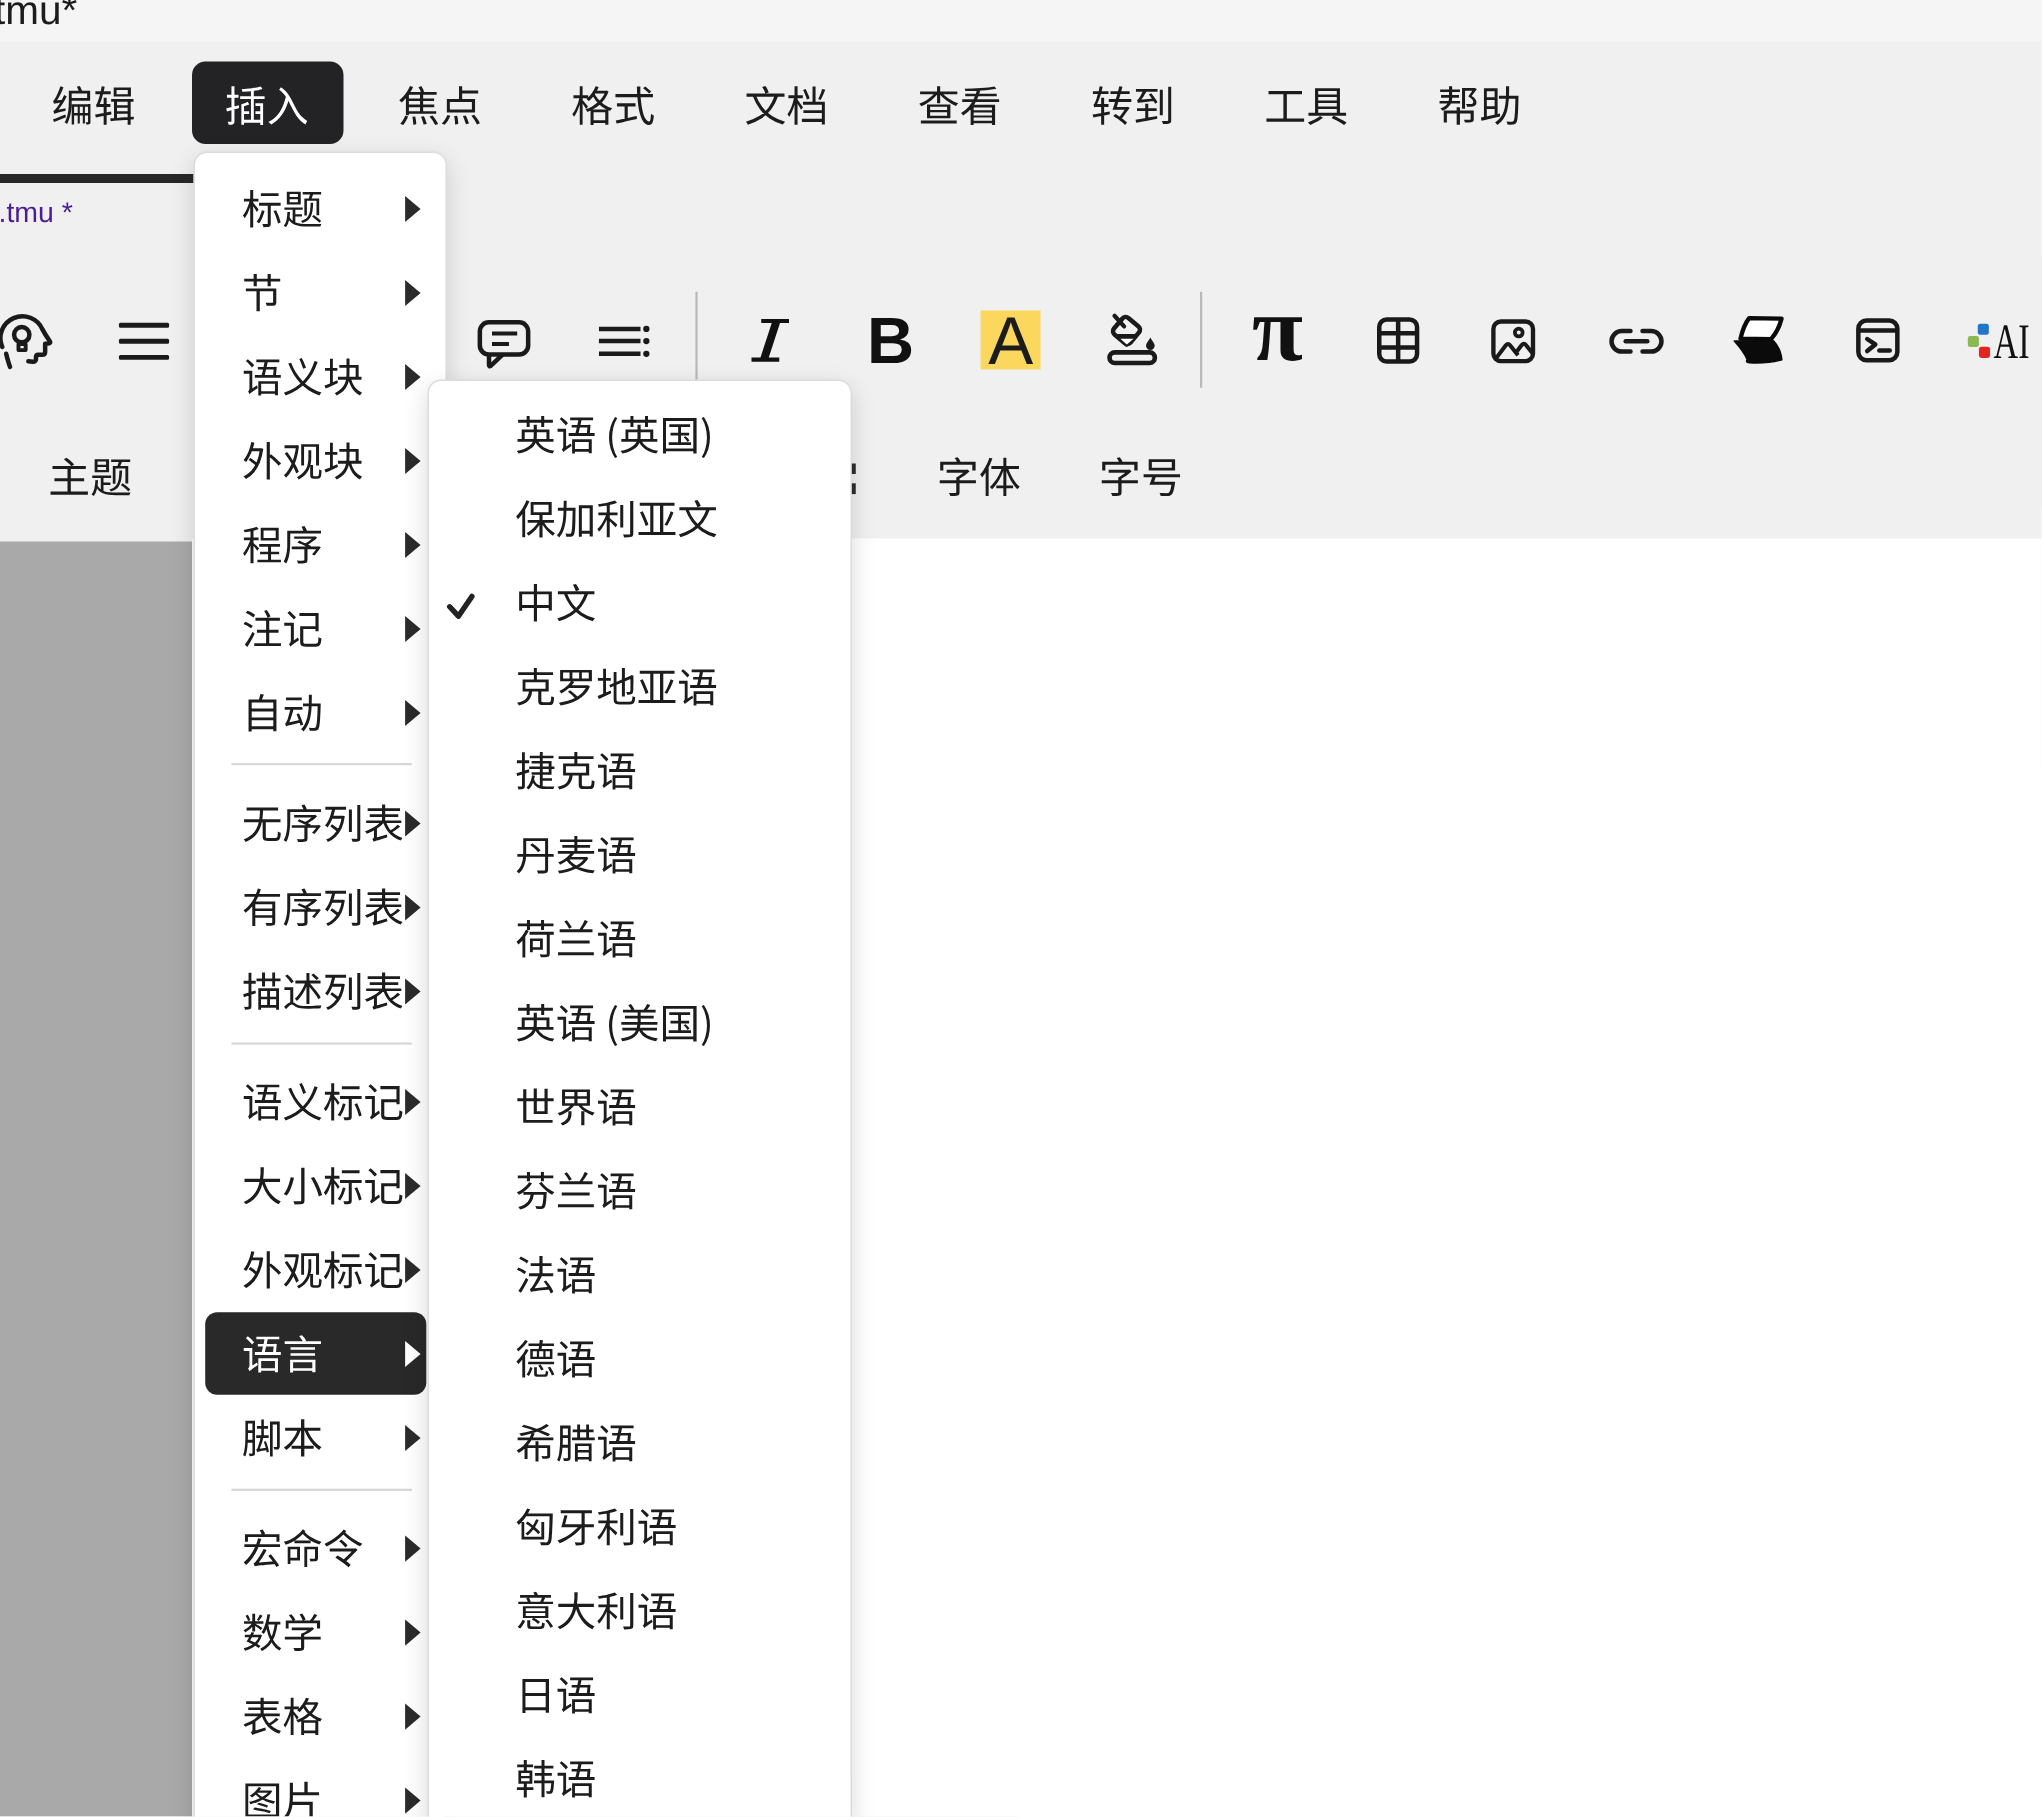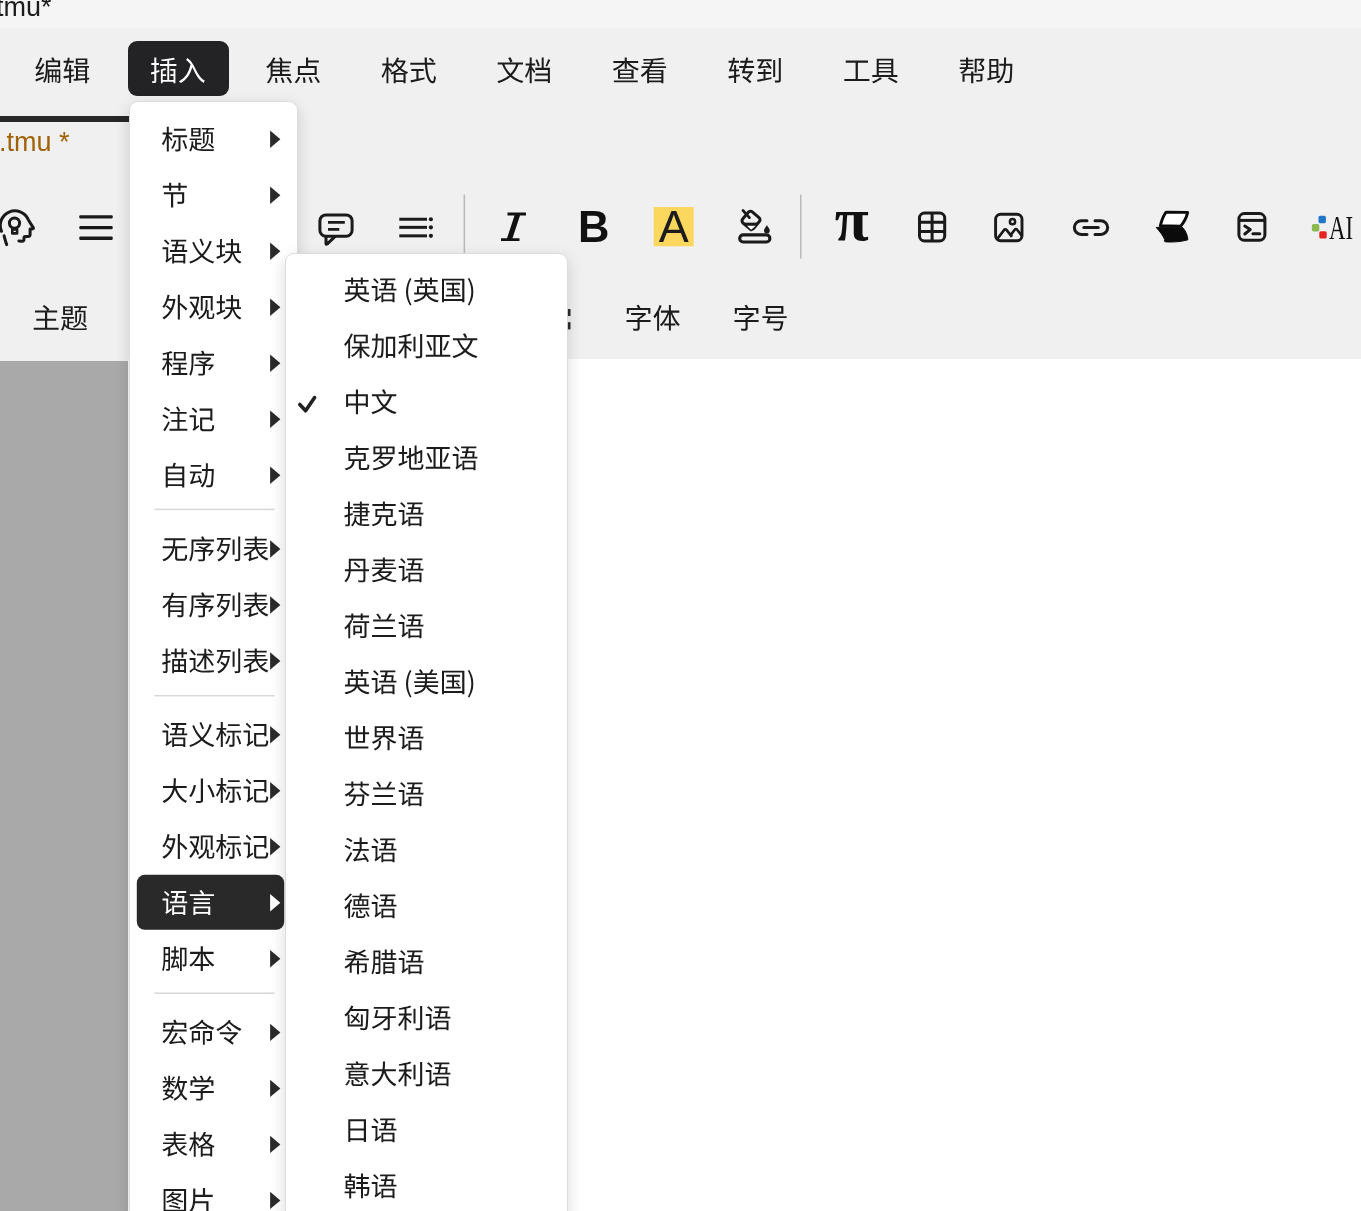--- a/index.html
+++ b/index.html
@@ -5,21 +5,21 @@
   html,body { width:1361px; height:1211px; overflow:hidden; }
   body { position:relative; background:#f0f0f1; font-family:"Liberation Sans", sans-serif; }
   .abs { position:absolute; }
   svg.layer { position:absolute; left:0; top:0; pointer-events:none; }
 </style></head>
 <body>
   <div class="abs" style="left:0;top:0;width:1361px;height:28px;background:#f5f5f6;"></div>
   <div class="abs" style="left:-4px;top:-6px;font-size:27px;line-height:27px;color:#1c1c1c;">tmu*</div>
   <div class="abs" style="left:128.2px;top:41.2px;width:101.1px;height:54.5px;background:#232325;border-radius:9px;"></div>
   <div class="abs" style="left:0;top:116px;width:128.5px;height:6px;background:#282828;"></div>
-  <div class="abs" style="left:-1px;top:129px;font-size:27px;line-height:27px;color:#a16207;text-align:right;">.tmu&nbsp;*</div>
+  <div class="abs" style="left:-1px;top:129px;font-size:19px;line-height:27px;color:#4c1d95;text-align:right;">.tmu&nbsp;*</div>
   <div class="abs" style="left:0;top:361px;width:127.5px;height:850px;background:#a9a9a9;"></div>
   <div class="abs" style="left:127.5px;top:359px;width:1233.5px;height:852px;background:#ffffff;"></div>
   <svg class="layer" width="1361" height="1211" viewBox="0 0 1361 1211">
 <path d="M36.2 75.9Q36.1 75.7 36.0 75.4Q35.9 75.0 35.8 74.6Q35.7 74.3 35.6 74.0Q36.0 73.9 36.5 73.4Q36.9 72.9 37.5 72.2Q37.9 71.8 38.5 70.9Q39.1 70.0 39.8 68.8Q40.6 67.6 41.4 66.1Q42.1 64.7 42.8 63.3L44.5 64.3Q43.5 66.2 42.4 68.1Q41.2 70.0 40.0 71.7Q38.8 73.4 37.6 74.8V74.9Q37.6 74.9 37.4 75.0Q37.2 75.1 36.9 75.2Q36.6 75.4 36.4 75.6Q36.2 75.7 36.2 75.9ZM36.2 75.9 36.1 74.2 37.0 73.5 43.7 72.1Q43.6 72.5 43.7 73.0Q43.7 73.5 43.8 73.9Q41.5 74.4 40.1 74.7Q38.6 75.1 37.9 75.3Q37.1 75.5 36.8 75.7Q36.4 75.8 36.2 75.9ZM36.0 69.2Q36.0 69.0 35.8 68.6Q35.7 68.2 35.6 67.9Q35.5 67.5 35.4 67.3Q35.7 67.1 36.1 66.7Q36.4 66.2 36.8 65.5Q37.1 65.1 37.5 64.3Q37.9 63.5 38.4 62.4Q38.9 61.3 39.4 60.0Q39.9 58.7 40.3 57.5L42.3 58.2Q41.7 60.0 40.8 61.8Q40.0 63.5 39.1 65.1Q38.2 66.7 37.2 68.0V68.1Q37.2 68.1 37.1 68.2Q36.9 68.3 36.6 68.5Q36.4 68.7 36.2 68.8Q36.0 69.0 36.0 69.2ZM36.0 69.2 36.0 67.6 37.0 67.0 41.8 66.5Q41.7 66.9 41.7 67.4Q41.6 67.9 41.6 68.2Q40.0 68.4 39.0 68.6Q37.9 68.7 37.4 68.8Q36.8 68.9 36.5 69.0Q36.2 69.1 36.0 69.2ZM35.4 79.5Q37.0 79.0 39.1 78.1Q41.3 77.3 43.6 76.4L44.0 78.1Q41.9 79.0 39.8 79.9Q37.7 80.7 35.9 81.4ZM51.8 70.4H53.2V82.3H51.8ZM55.2 70.4H56.6V82.3H55.2ZM58.7 69.4H60.3V81.2Q60.3 81.8 60.2 82.1Q60.1 82.5 59.7 82.7Q59.4 82.9 58.8 83.0Q58.3 83.0 57.6 83.0Q57.5 82.7 57.4 82.2Q57.3 81.8 57.1 81.4Q57.6 81.5 57.9 81.5Q58.3 81.5 58.4 81.5Q58.7 81.4 58.7 81.2ZM45.9 60.5H47.8V66.6Q47.8 68.3 47.7 70.4Q47.6 72.4 47.3 74.6Q47.0 76.8 46.3 78.9Q45.7 81.0 44.7 82.8Q44.5 82.6 44.2 82.4Q43.9 82.1 43.6 81.9Q43.3 81.7 43.1 81.6Q44.0 79.9 44.6 78.0Q45.2 76.0 45.5 74.0Q45.7 72.0 45.8 70.1Q45.9 68.2 45.9 66.6ZM46.9 60.5H60.1V67.1H46.9V65.3H58.1V62.3H46.9ZM47.8 69.5H59.6V71.2H49.4V83.0H47.8ZM48.6 75.3H59.4V77.0H48.6ZM51.2 57.9 53.2 57.3Q53.7 58.1 54.1 59.1Q54.6 60.0 54.8 60.8L52.7 61.5Q52.6 60.7 52.1 59.7Q51.7 58.7 51.2 57.9Z M63.6 60.8H73.8V62.8H63.6ZM69.1 65.1H71.1V83.1H69.1ZM63.4 76.3Q64.8 76.1 66.5 75.8Q68.3 75.5 70.2 75.2Q72.2 74.8 74.1 74.4L74.3 76.3Q71.5 76.9 68.8 77.4Q66.0 77.9 63.9 78.4ZM64.6 71.7Q64.5 71.5 64.4 71.2Q64.3 70.8 64.2 70.5Q64.0 70.1 63.9 69.9Q64.3 69.8 64.6 69.1Q64.9 68.5 65.2 67.6Q65.4 67.1 65.7 66.1Q66.1 65.1 66.5 63.7Q66.8 62.2 67.2 60.6Q67.6 59.0 67.8 57.5L69.8 57.9Q69.4 60.1 68.8 62.4Q68.2 64.7 67.5 66.8Q66.7 68.8 66.0 70.5V70.6Q66.0 70.6 65.8 70.7Q65.5 70.8 65.3 71.0Q65.0 71.2 64.8 71.4Q64.6 71.6 64.6 71.7ZM64.6 71.7V70.0L65.7 69.4H73.6V71.3H66.6Q65.9 71.3 65.3 71.4Q64.7 71.5 64.6 71.7ZM85.1 66.5H87.1V83.2H85.1ZM77.7 60.0V62.8H85.2V60.0ZM75.8 58.4H87.3V64.4H75.8ZM74.1 66.0H89.0V67.8H74.1ZM76.9 70.2H85.7V71.8H76.9ZM76.9 74.2H85.8V75.8H76.9ZM76.0 66.5H78.0V79.3L76.0 79.5ZM73.5 78.9Q75.4 78.8 78.0 78.6Q80.5 78.4 83.4 78.2Q86.3 78.0 89.2 77.8L89.2 79.5Q86.4 79.8 83.6 80.0Q80.8 80.2 78.3 80.4Q75.8 80.6 73.8 80.8Z" fill="#1c1c1c"></path>
 <path d="M173.9 57.7 175.0 59.4Q173.7 59.7 172.1 60.1Q170.5 60.4 168.7 60.6Q166.9 60.8 165.1 61.0Q163.2 61.1 161.6 61.1Q161.5 60.8 161.4 60.3Q161.2 59.8 161.0 59.5Q162.7 59.4 164.5 59.2Q166.3 59.0 168.0 58.8Q169.7 58.6 171.2 58.3Q172.7 58.0 173.9 57.7ZM165.1 67.9 166.2 69.7Q165.1 70.1 163.8 70.5Q162.5 70.8 161.4 71.1Q161.3 70.8 161.2 70.3Q161.0 69.9 160.9 69.5Q161.9 69.2 163.1 68.8Q164.3 68.4 165.1 67.9ZM160.1 64.1H176.4V66.0H160.1ZM167.3 59.6H169.2V80.9H167.3ZM160.9 69.5 162.7 70.2V83.2H160.9ZM170.3 68.9H175.4V83.3H173.5V70.7H170.3ZM161.8 74.2H166.1V76.0H161.8ZM170.3 74.2H174.6V76.0H170.3ZM161.6 79.9H174.1V81.8H161.6ZM150.8 72.4Q152.4 72.0 154.6 71.4Q156.8 70.7 159.2 70.1L159.4 72.0Q157.3 72.6 155.2 73.2Q153.0 73.9 151.3 74.4ZM151.3 63.1H159.0V65.1H151.3ZM154.3 57.5H156.3V80.8Q156.3 81.6 156.1 82.0Q156.0 82.5 155.5 82.7Q155.0 83.0 154.3 83.1Q153.6 83.1 152.4 83.1Q152.4 82.7 152.2 82.2Q152.0 81.6 151.8 81.2Q152.5 81.2 153.1 81.2Q153.7 81.2 153.9 81.2Q154.3 81.2 154.3 80.8Z M186.1 59.9 187.3 58.1Q189.3 59.4 190.7 61.0Q192.1 62.6 193.1 64.4Q194.2 66.1 195.0 67.9Q195.9 69.6 196.8 71.4Q197.7 73.2 198.8 74.8Q199.9 76.5 201.3 77.9Q202.8 79.4 204.8 80.6Q204.6 80.9 204.4 81.3Q204.2 81.8 204.0 82.2Q203.8 82.6 203.8 83.0Q201.7 81.8 200.2 80.3Q198.7 78.8 197.5 77.0Q196.4 75.3 195.4 73.4Q194.4 71.6 193.5 69.7Q192.6 67.8 191.6 66.0Q190.5 64.3 189.2 62.7Q187.9 61.1 186.1 59.9ZM190.7 64.0 193.0 64.5Q192.0 68.8 190.4 72.4Q188.8 75.9 186.4 78.5Q184.1 81.2 180.9 83.0Q180.7 82.8 180.3 82.5Q180.0 82.2 179.6 81.9Q179.2 81.6 178.9 81.4Q183.8 78.9 186.6 74.5Q189.3 70.2 190.7 64.0Z" fill="#ffffff"></path>
 <path d="M273.3 57.4 275.4 58.0Q274.5 60.0 273.3 61.9Q272.0 63.8 270.7 65.4Q269.3 67.1 267.9 68.3Q267.7 68.1 267.4 67.8Q267.1 67.6 266.7 67.3Q266.4 67.0 266.2 66.8Q267.6 65.7 269.0 64.2Q270.3 62.7 271.4 61.0Q272.6 59.2 273.3 57.4ZM280.0 62.4H282.1V75.0H280.0ZM271.9 65.7H289.4V67.4H271.9ZM271.9 69.7H289.5V71.5H271.9ZM274.9 77.9 276.8 77.7Q277.1 78.9 277.3 80.4Q277.5 81.8 277.5 82.8L275.5 83.1Q275.5 82.4 275.4 81.5Q275.3 80.6 275.2 79.7Q275.1 78.7 274.9 77.9ZM280.7 77.8 282.6 77.5Q283.0 78.3 283.4 79.2Q283.8 80.2 284.0 81.0Q284.3 81.9 284.5 82.6L282.4 83.0Q282.2 82.0 281.7 80.6Q281.2 79.1 280.7 77.8ZM286.4 77.6 288.3 77.0Q289.0 77.8 289.8 78.8Q290.5 79.9 291.1 80.8Q291.7 81.8 292.1 82.6L290.1 83.3Q289.7 82.5 289.1 81.6Q288.5 80.6 287.8 79.5Q287.1 78.5 286.4 77.6ZM270.1 77.1 272.1 77.6Q271.5 79.1 270.6 80.6Q269.8 82.2 268.8 83.3L266.8 82.5Q267.8 81.5 268.7 80.0Q269.5 78.6 270.1 77.1ZM279.0 58.1 280.9 57.3Q281.4 58.3 282.0 59.3Q282.5 60.4 282.7 61.2L280.8 62.0Q280.6 61.2 280.1 60.1Q279.6 59.0 279.0 58.1ZM271.6 74.1H290.8V75.9H271.6ZM272.6 61.4H291.1V63.2H272.6V76.9H270.6V62.7L271.9 61.4Z M306.0 57.5H308.1V67.0H306.0ZM299.9 68.0V73.0H314.6V68.0ZM297.9 66.0H316.7V75.0H297.9ZM307.0 60.4H318.8V62.4H307.0ZM302.8 77.4 304.8 77.2Q305.0 78.1 305.2 79.1Q305.3 80.2 305.4 81.1Q305.5 82.0 305.5 82.7L303.4 83.0Q303.4 82.3 303.3 81.3Q303.3 80.4 303.1 79.3Q303.0 78.3 302.8 77.4ZM308.6 77.4 310.5 77.0Q311.0 77.9 311.4 78.9Q311.8 79.9 312.1 80.8Q312.5 81.7 312.6 82.4L310.6 82.9Q310.4 82.2 310.1 81.3Q309.8 80.3 309.4 79.3Q309.0 78.3 308.6 77.4ZM314.3 77.2 316.2 76.5Q316.9 77.4 317.6 78.4Q318.4 79.4 319.0 80.4Q319.6 81.4 319.9 82.2L317.9 83.0Q317.6 82.2 317.0 81.2Q316.5 80.2 315.7 79.2Q315.0 78.1 314.3 77.2ZM298.3 76.7 300.2 77.2Q299.6 78.8 298.6 80.5Q297.5 82.1 296.4 83.2L294.5 82.3Q295.6 81.3 296.6 79.8Q297.6 78.2 298.3 76.7Z" fill="#1c1c1c"></path>
 <path d="M396.3 60.5H404.2V62.3H396.3ZM393.7 73.0H405.6V83.2H403.5V74.8H395.7V83.3H393.7ZM394.6 80.2H404.6V82.0H394.6ZM397.1 57.5 399.1 58.0Q398.4 59.9 397.3 61.6Q396.3 63.3 395.1 64.8Q393.9 66.3 392.6 67.4Q392.4 67.3 392.1 67.0Q391.8 66.7 391.5 66.5Q391.2 66.2 391.0 66.0Q392.9 64.5 394.5 62.2Q396.1 60.0 397.1 57.5ZM403.6 60.5H404.0L404.4 60.4L405.7 61.0Q404.8 63.6 403.3 65.8Q401.8 67.9 400.0 69.6Q398.1 71.3 395.9 72.5Q393.8 73.7 391.6 74.6Q391.4 74.2 391.0 73.7Q390.7 73.2 390.3 72.9Q392.4 72.2 394.5 71.1Q396.5 69.9 398.3 68.4Q400.1 66.9 401.5 65.0Q402.8 63.1 403.6 60.8ZM396.1 62.0Q397.0 63.9 398.6 65.9Q400.3 67.9 402.7 69.6Q405.1 71.3 408.2 72.2Q407.9 72.4 407.7 72.7Q407.4 73.0 407.2 73.3Q407.0 73.7 406.8 73.9Q403.7 72.9 401.3 71.1Q398.9 69.3 397.2 67.1Q395.6 65.0 394.6 62.9ZM382.3 63.5H392.1V65.5H382.3ZM386.5 57.5H388.4V83.2H386.5ZM386.4 64.7 387.7 65.2Q387.4 66.9 386.8 68.7Q386.3 70.5 385.6 72.2Q385.0 73.9 384.2 75.4Q383.5 76.9 382.7 77.9Q382.5 77.5 382.2 77.0Q381.9 76.5 381.6 76.1Q382.3 75.1 383.1 73.8Q383.8 72.5 384.4 71.0Q385.1 69.4 385.6 67.8Q386.1 66.2 386.4 64.7ZM388.3 66.6Q388.6 66.9 389.1 67.5Q389.6 68.1 390.2 68.8Q390.8 69.5 391.3 70.1Q391.8 70.8 392.0 71.0L390.7 72.6Q390.5 72.2 390.0 71.5Q389.6 70.8 389.1 70.0Q388.5 69.2 388.1 68.6Q387.6 67.9 387.3 67.5Z M428.7 58.9 430.1 57.7Q430.8 58.2 431.6 58.8Q432.3 59.4 433.0 60.0Q433.7 60.6 434.1 61.1L432.7 62.4Q432.3 61.9 431.6 61.2Q430.9 60.6 430.2 60.0Q429.4 59.4 428.7 58.9ZM410.3 62.7H435.3V64.8H410.3ZM411.3 68.9H423.7V71.0H411.3ZM416.4 70.0H418.5V80.0H416.4ZM410.5 80.3Q412.1 80.0 414.4 79.5Q416.7 79.1 419.3 78.5Q421.9 78.0 424.5 77.4L424.6 79.3Q422.2 79.9 419.8 80.4Q417.4 81.0 415.2 81.5Q412.9 82.0 411.1 82.4ZM424.6 57.6H426.9Q426.8 61.5 427.1 65.0Q427.4 68.5 427.9 71.5Q428.4 74.4 429.1 76.6Q429.9 78.7 430.8 79.9Q431.7 81.1 432.7 81.1Q433.3 81.1 433.6 79.9Q433.9 78.6 434.0 75.8Q434.4 76.1 434.9 76.5Q435.4 76.8 435.9 77.0Q435.7 79.4 435.3 80.8Q435.0 82.1 434.3 82.7Q433.7 83.3 432.6 83.3Q431.2 83.3 430.0 82.3Q428.9 81.4 428.0 79.6Q427.2 77.9 426.5 75.5Q425.9 73.2 425.5 70.3Q425.1 67.4 424.9 64.2Q424.6 61.0 424.6 57.6Z" fill="#1c1c1c"></path>
 <path d="M516.6 63.4 518.8 64.0Q517.0 69.1 514.2 72.8Q511.4 76.5 507.6 79.0Q503.7 81.5 498.6 83.2Q498.5 82.9 498.3 82.6Q498.1 82.2 497.8 81.8Q497.5 81.4 497.3 81.2Q502.3 79.7 506.1 77.4Q509.8 75.1 512.4 71.6Q515.0 68.1 516.6 63.4ZM503.9 63.5Q505.5 67.8 508.2 71.3Q510.9 74.9 514.7 77.4Q518.5 79.9 523.4 81.1Q523.2 81.3 522.9 81.7Q522.6 82.0 522.4 82.4Q522.1 82.7 521.9 83.0Q516.9 81.7 513.1 79.0Q509.2 76.4 506.5 72.6Q503.7 68.8 501.9 64.1ZM497.7 62.4H523.0V64.5H497.7ZM508.1 58.0 510.3 57.3Q511.0 58.3 511.6 59.5Q512.2 60.7 512.5 61.6L510.2 62.4Q510.0 61.5 509.4 60.2Q508.8 59.0 508.1 58.0Z M525.6 63.5H535.2V65.5H525.6ZM529.7 57.5H531.7V83.2H529.7ZM529.5 64.7 530.8 65.2Q530.5 66.9 530.0 68.7Q529.5 70.4 528.9 72.2Q528.3 73.9 527.6 75.4Q526.9 76.9 526.1 78.0Q526.0 77.6 525.6 77.0Q525.3 76.5 525.0 76.1Q525.7 75.1 526.4 73.8Q527.1 72.5 527.7 71.0Q528.3 69.4 528.7 67.8Q529.2 66.2 529.5 64.7ZM531.6 66.4Q531.8 66.7 532.4 67.4Q532.9 68.1 533.5 69.0Q534.1 69.8 534.6 70.5Q535.1 71.3 535.3 71.6L534.0 73.2Q533.8 72.7 533.3 71.8Q532.9 71.0 532.3 70.2Q531.8 69.3 531.3 68.5Q530.9 67.8 530.5 67.3ZM541.7 57.6H543.7V68.8H541.7ZM548.1 59.3 550.2 59.9Q549.7 61.0 549.2 62.2Q548.7 63.5 548.1 64.6Q547.6 65.7 547.1 66.6L545.4 66.0Q545.9 65.2 546.4 64.0Q546.9 62.8 547.4 61.6Q547.8 60.3 548.1 59.3ZM535.4 60.0 537.1 59.3Q537.6 60.3 538.1 61.5Q538.6 62.6 539.1 63.7Q539.5 64.8 539.7 65.7L537.9 66.4Q537.7 65.5 537.3 64.4Q536.8 63.3 536.4 62.1Q535.9 61.0 535.4 60.0ZM535.3 67.8H549.9V83.0H547.9V69.9H535.3ZM535.6 73.5H548.6V75.4H535.6ZM534.6 79.2H548.6V81.3H534.6Z" fill="#1c1c1c"></path>
 <path d="M620.1 74.9V77.2H631.4V74.9ZM620.1 71.1V73.4H631.4V71.1ZM618.0 69.6H633.6V78.8H618.0ZM613.4 61.0H638.2V62.9H613.4ZM624.7 57.5H626.8V68.8H624.7ZM623.5 61.6 625.2 62.3Q624.3 63.6 623.0 64.9Q621.8 66.2 620.3 67.3Q618.8 68.4 617.3 69.3Q615.7 70.2 614.2 70.8Q614.0 70.5 613.8 70.2Q613.5 69.9 613.3 69.6Q613.0 69.3 612.8 69.1Q614.3 68.6 615.8 67.8Q617.4 67.0 618.8 66.0Q620.2 65.0 621.4 63.9Q622.6 62.8 623.5 61.6ZM627.9 61.6Q628.8 62.7 630.0 63.8Q631.2 64.9 632.7 65.9Q634.1 66.8 635.7 67.6Q637.3 68.4 638.8 68.8Q638.6 69.0 638.3 69.4Q638.0 69.7 637.8 70.0Q637.6 70.3 637.4 70.6Q635.8 70.0 634.3 69.1Q632.7 68.3 631.2 67.2Q629.7 66.1 628.4 64.9Q627.2 63.6 626.2 62.3ZM613.9 80.4H637.8V82.3H613.9Z M647.1 69.9H663.4V83.3H661.3V71.6H649.1V83.3H647.1ZM641.5 66.2H666.1V68.0H641.5ZM643.5 62.5H664.5V64.1H643.5ZM648.4 73.5H662.2V75.0H648.4ZM648.4 77.0H662.2V78.4H648.4ZM648.2 80.5H662.2V82.2H648.2ZM662.9 57.7 664.3 59.2Q662.3 59.6 659.8 59.9Q657.3 60.2 654.6 60.3Q651.8 60.5 649.0 60.6Q646.1 60.7 643.5 60.7Q643.5 60.4 643.4 59.9Q643.2 59.4 643.1 59.1Q645.7 59.0 648.4 59.0Q651.2 58.9 653.9 58.7Q656.6 58.5 658.9 58.3Q661.2 58.0 662.9 57.7ZM651.4 59.6 653.6 60.1Q652.7 63.4 651.2 66.6Q649.7 69.8 647.4 72.5Q645.2 75.1 642.1 77.0Q641.9 76.8 641.7 76.5Q641.5 76.1 641.2 75.8Q640.9 75.6 640.7 75.3Q643.7 73.6 645.8 71.1Q647.9 68.7 649.3 65.7Q650.7 62.7 651.4 59.6Z" fill="#1c1c1c"></path>
 <path d="M728.6 60.8H739.0V62.7H728.6ZM734.1 65.1H736.1V83.1H734.1ZM728.4 76.3Q729.8 76.1 731.7 75.8Q733.6 75.5 735.6 75.1Q737.7 74.8 739.8 74.4L739.9 76.2Q737.0 76.8 734.1 77.4Q731.1 77.9 728.9 78.4ZM729.6 71.7Q729.5 71.5 729.4 71.2Q729.3 70.8 729.2 70.5Q729.0 70.1 728.9 69.9Q729.3 69.8 729.6 69.1Q729.9 68.5 730.3 67.6Q730.5 67.1 730.9 66.1Q731.2 65.1 731.6 63.7Q732.1 62.3 732.5 60.7Q732.8 59.1 733.1 57.5L735.1 57.9Q734.6 60.2 734.0 62.5Q733.3 64.7 732.5 66.8Q731.6 68.9 730.8 70.6V70.6Q730.8 70.6 730.6 70.7Q730.4 70.8 730.2 71.0Q729.9 71.2 729.8 71.4Q729.6 71.6 729.6 71.7ZM729.6 71.7V70.0L730.7 69.4H739.0V71.3H731.6Q730.9 71.3 730.3 71.4Q729.7 71.5 729.6 71.7ZM743.1 71.3H751.4V73.2H743.1ZM750.9 71.3H751.3L751.6 71.1L753.1 71.8Q752.3 73.0 751.3 74.4Q750.4 75.7 749.3 77.1Q748.3 78.5 747.3 79.7L745.5 78.9Q746.5 77.7 747.5 76.3Q748.5 74.9 749.4 73.7Q750.3 72.4 750.9 71.5ZM742.2 77.3 743.5 76.0Q745.0 76.8 746.5 77.8Q747.9 78.8 749.2 79.8Q750.5 80.8 751.4 81.6L750.0 83.3Q749.2 82.4 747.9 81.4Q746.6 80.3 745.1 79.2Q743.6 78.2 742.2 77.3ZM746.2 57.5 748.3 57.8Q747.8 59.6 747.3 61.7Q746.7 63.8 746.1 65.9Q745.5 68.0 745.0 69.9Q744.4 71.8 743.9 73.2H741.7Q742.2 71.7 742.8 69.8Q743.4 67.8 744.0 65.7Q744.7 63.6 745.2 61.4Q745.8 59.3 746.2 57.5ZM740.3 60.8H753.1V62.7H740.3ZM739.2 66.0H754.2V68.0H739.2Z M758.0 72.1H771.1V74.0H758.0ZM763.5 69.1H765.5V79.9H763.5ZM757.0 79.8Q758.8 79.5 761.2 79.1Q763.5 78.7 766.1 78.2Q768.8 77.8 771.4 77.3L771.5 79.1Q769.0 79.6 766.5 80.1Q764.0 80.6 761.7 81.0Q759.4 81.5 757.5 81.8ZM757.3 59.3H771.7V61.2H757.3ZM765.9 63.0 767.5 62.1Q768.2 63.1 769.1 64.1Q769.9 65.2 770.6 66.3Q771.3 67.3 771.7 68.1L770.1 69.2Q769.7 68.4 769.0 67.3Q768.3 66.2 767.5 65.1Q766.7 63.9 765.9 63.0ZM773.2 59.9H775.2V76.9H773.2ZM778.8 57.9H780.8V80.0Q780.8 80.9 780.6 81.5Q780.3 82.0 779.7 82.2Q779.0 82.5 777.9 82.6Q776.8 82.7 775.3 82.7Q775.2 82.2 775.0 81.6Q774.8 81.0 774.5 80.6Q775.7 80.6 776.8 80.6Q777.8 80.6 778.2 80.6Q778.5 80.6 778.7 80.5Q778.8 80.3 778.8 80.0ZM758.6 68.7Q758.6 68.5 758.5 68.1Q758.4 67.8 758.2 67.4Q758.1 67.0 757.9 66.7Q758.3 66.7 758.6 66.3Q758.9 66.0 759.3 65.5Q759.5 65.2 760.1 64.3Q760.6 63.4 761.2 62.2Q761.9 61.0 762.3 59.8L764.4 60.6Q763.8 61.9 763.0 63.1Q762.3 64.4 761.5 65.5Q760.7 66.7 759.9 67.6V67.6Q759.9 67.6 759.7 67.7Q759.5 67.8 759.3 68.0Q759.0 68.1 758.8 68.3Q758.6 68.5 758.6 68.7ZM758.6 68.7 758.6 67.2 759.7 66.5 769.1 65.7Q769.3 66.1 769.6 66.6Q769.8 67.0 770.0 67.4Q767.1 67.6 765.2 67.8Q763.3 68.0 762.1 68.1Q760.9 68.3 760.2 68.4Q759.5 68.5 759.2 68.5Q758.8 68.6 758.6 68.7Z" fill="#1c1c1c"></path>

